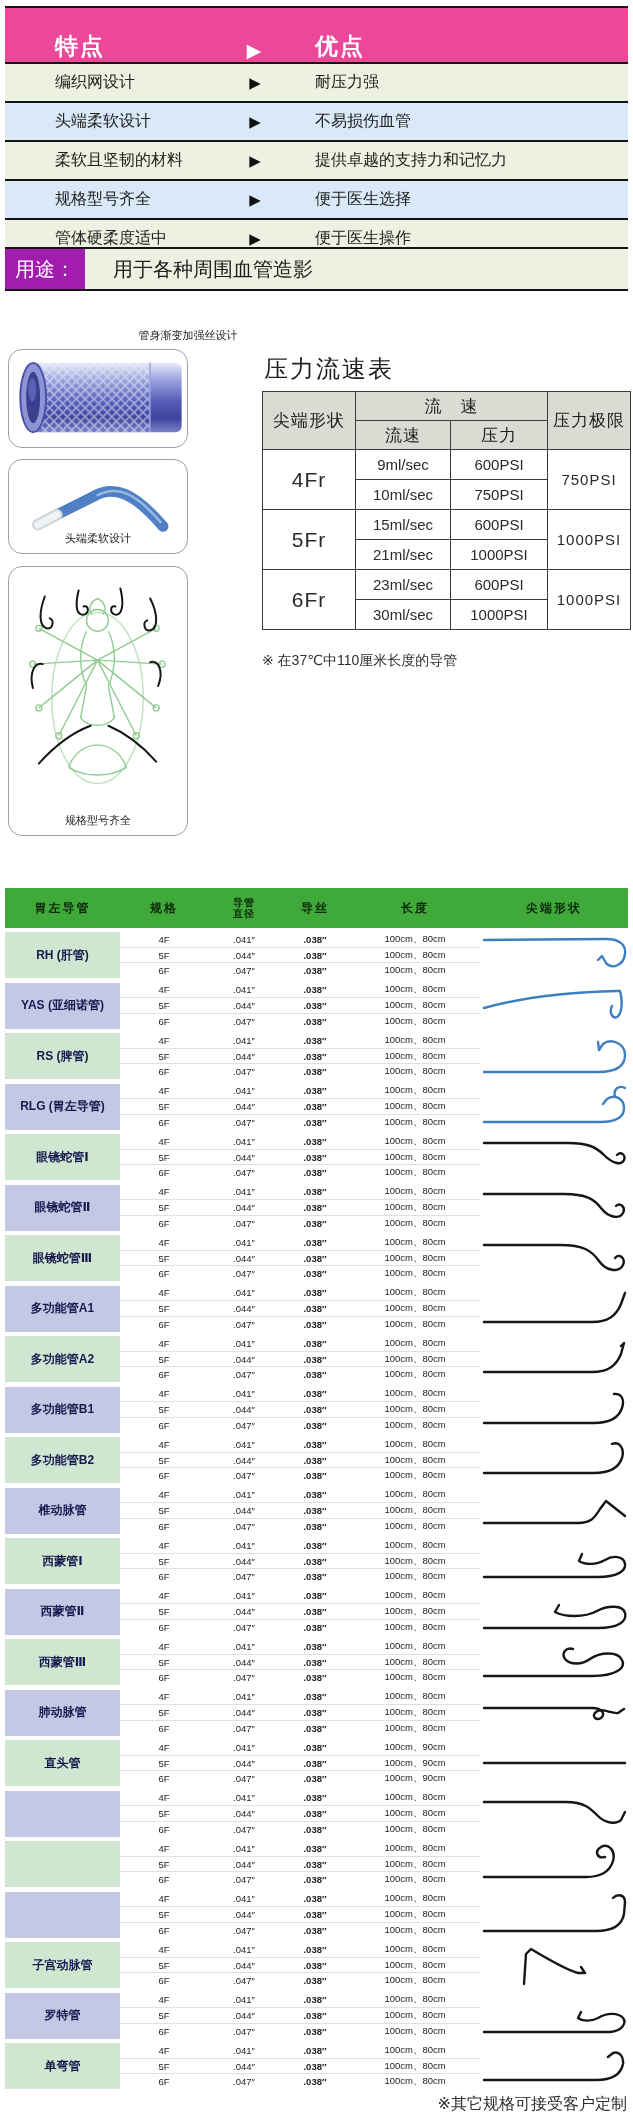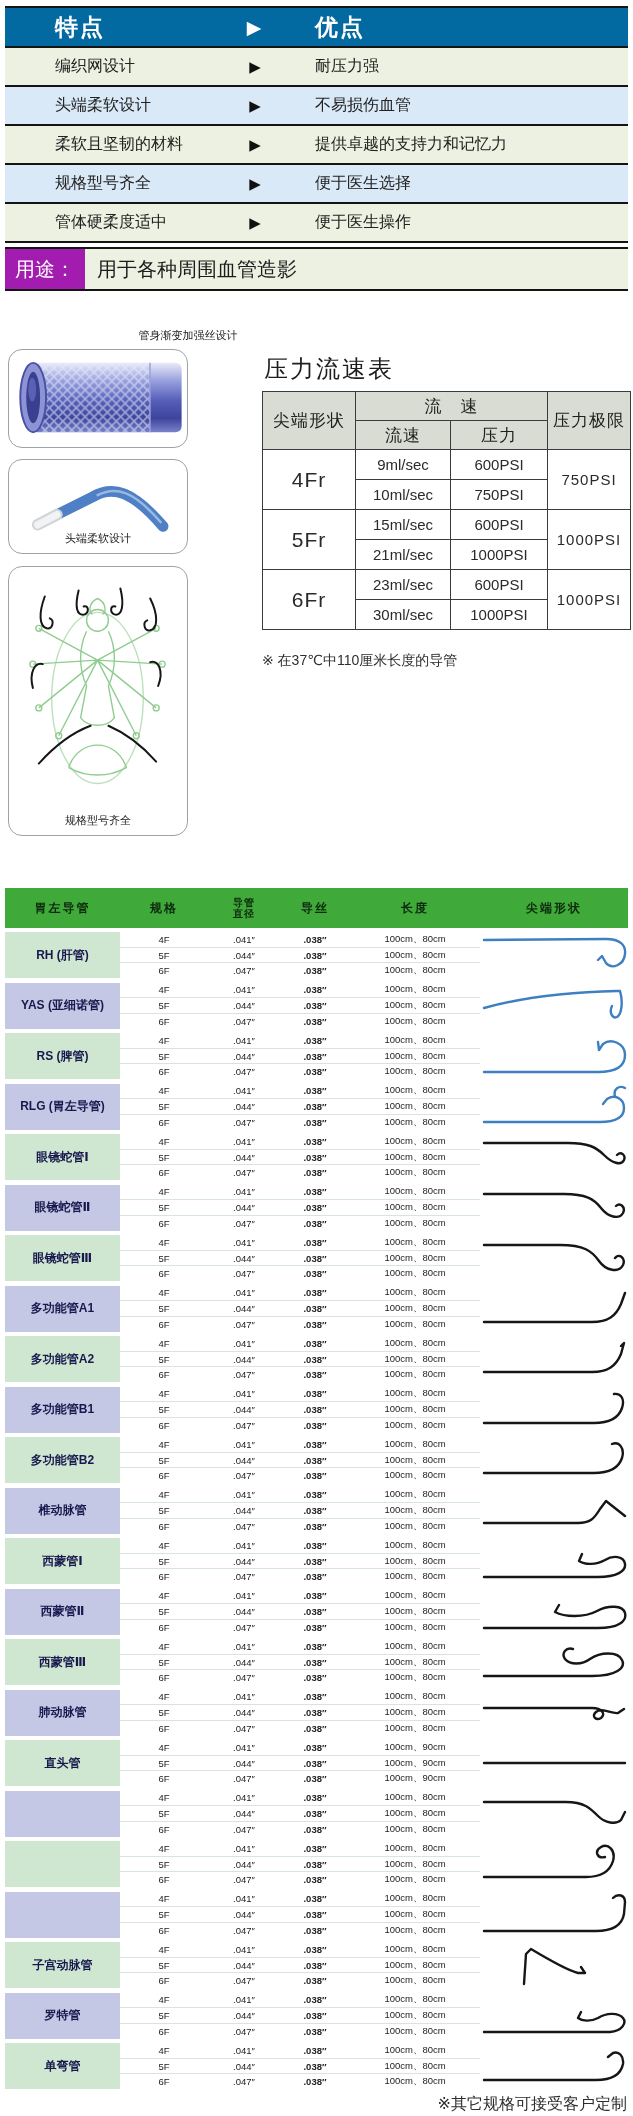--- a/index.html
+++ b/index.html
@@ -1,35 +1,35 @@
 <!DOCTYPE html>
 <html><head>
 <meta charset="utf-8">
 <style>
   html,body{margin:0;padding:0}
   .page{position:relative;width:633px;height:2116px;background:#fff;overflow:hidden;
         font-family:"Liberation Sans","DejaVu Sans",sans-serif;color:#222}
 
   
   .features{position:absolute;left:5px;top:6px;width:623px;border-top:2px solid #141414;border-bottom:2px solid #141414}
-  .f-head{height:38px;background:#0369a1;display:flex;align-items:center;color:#fff;font-size:23px;font-weight:bold;letter-spacing:2px}
+  .f-head{height:54px;background:#ec4899;display:flex;align-items:flex-end;color:#fff;font-size:23px;font-weight:bold;letter-spacing:2px}
   .f-row{height:39px;display:flex;align-items:center;border-top:2px solid #141414;font-size:16px;box-sizing:border-box}
   .f-row.cream{background:#edf1e1}
   .f-row.blue{background:#d9e9f7}
   .f-c1{flex:0 0 230px;padding-left:50px;box-sizing:border-box;white-space:nowrap}
   .f-arrow{flex:0 0 40px;text-align:center;font-size:15px;color:#111}
   .f-head .f-arrow{color:#fff;font-size:19px}
   .f-c3{padding-left:40px;white-space:nowrap}
 
   
   .usage{position:absolute;left:5px;top:247px;width:623px;height:44px;display:flex;
          border-top:2px solid #141414;border-bottom:2px solid #141414;box-sizing:border-box}
   .usage-label{width:80px;background:#a21caf;color:#fff;font-size:20px;font-weight:normal;
                display:flex;align-items:center;justify-content:center}
-  .usage-text{flex:1;background:#edf1e1;display:flex;align-items:center;padding-left:12px;font-size:20px;color:#1c1c1c}
+  .usage-text{flex:1;background:#edf1e1;display:flex;align-items:center;padding-left:28px;font-size:20px;color:#1c1c1c}
 
   
   .caption{font-size:11px;font-weight:normal;color:#222}
   #cap-braid{position:absolute;left:118px;top:328px;width:140px;text-align:center}
   .imgbox{position:absolute;left:8px;width:180px;background:#fff;border:1.5px solid #9ba2a8;
           border-radius:14px;overflow:hidden;box-sizing:border-box}
   #box-braid{top:349px;height:99px}
   #box-tip{top:459px;height:95px}
   #box-var{top:566px;height:270px}
   .cap-in{position:absolute;left:0;right:0;bottom:7px;text-align:center}

